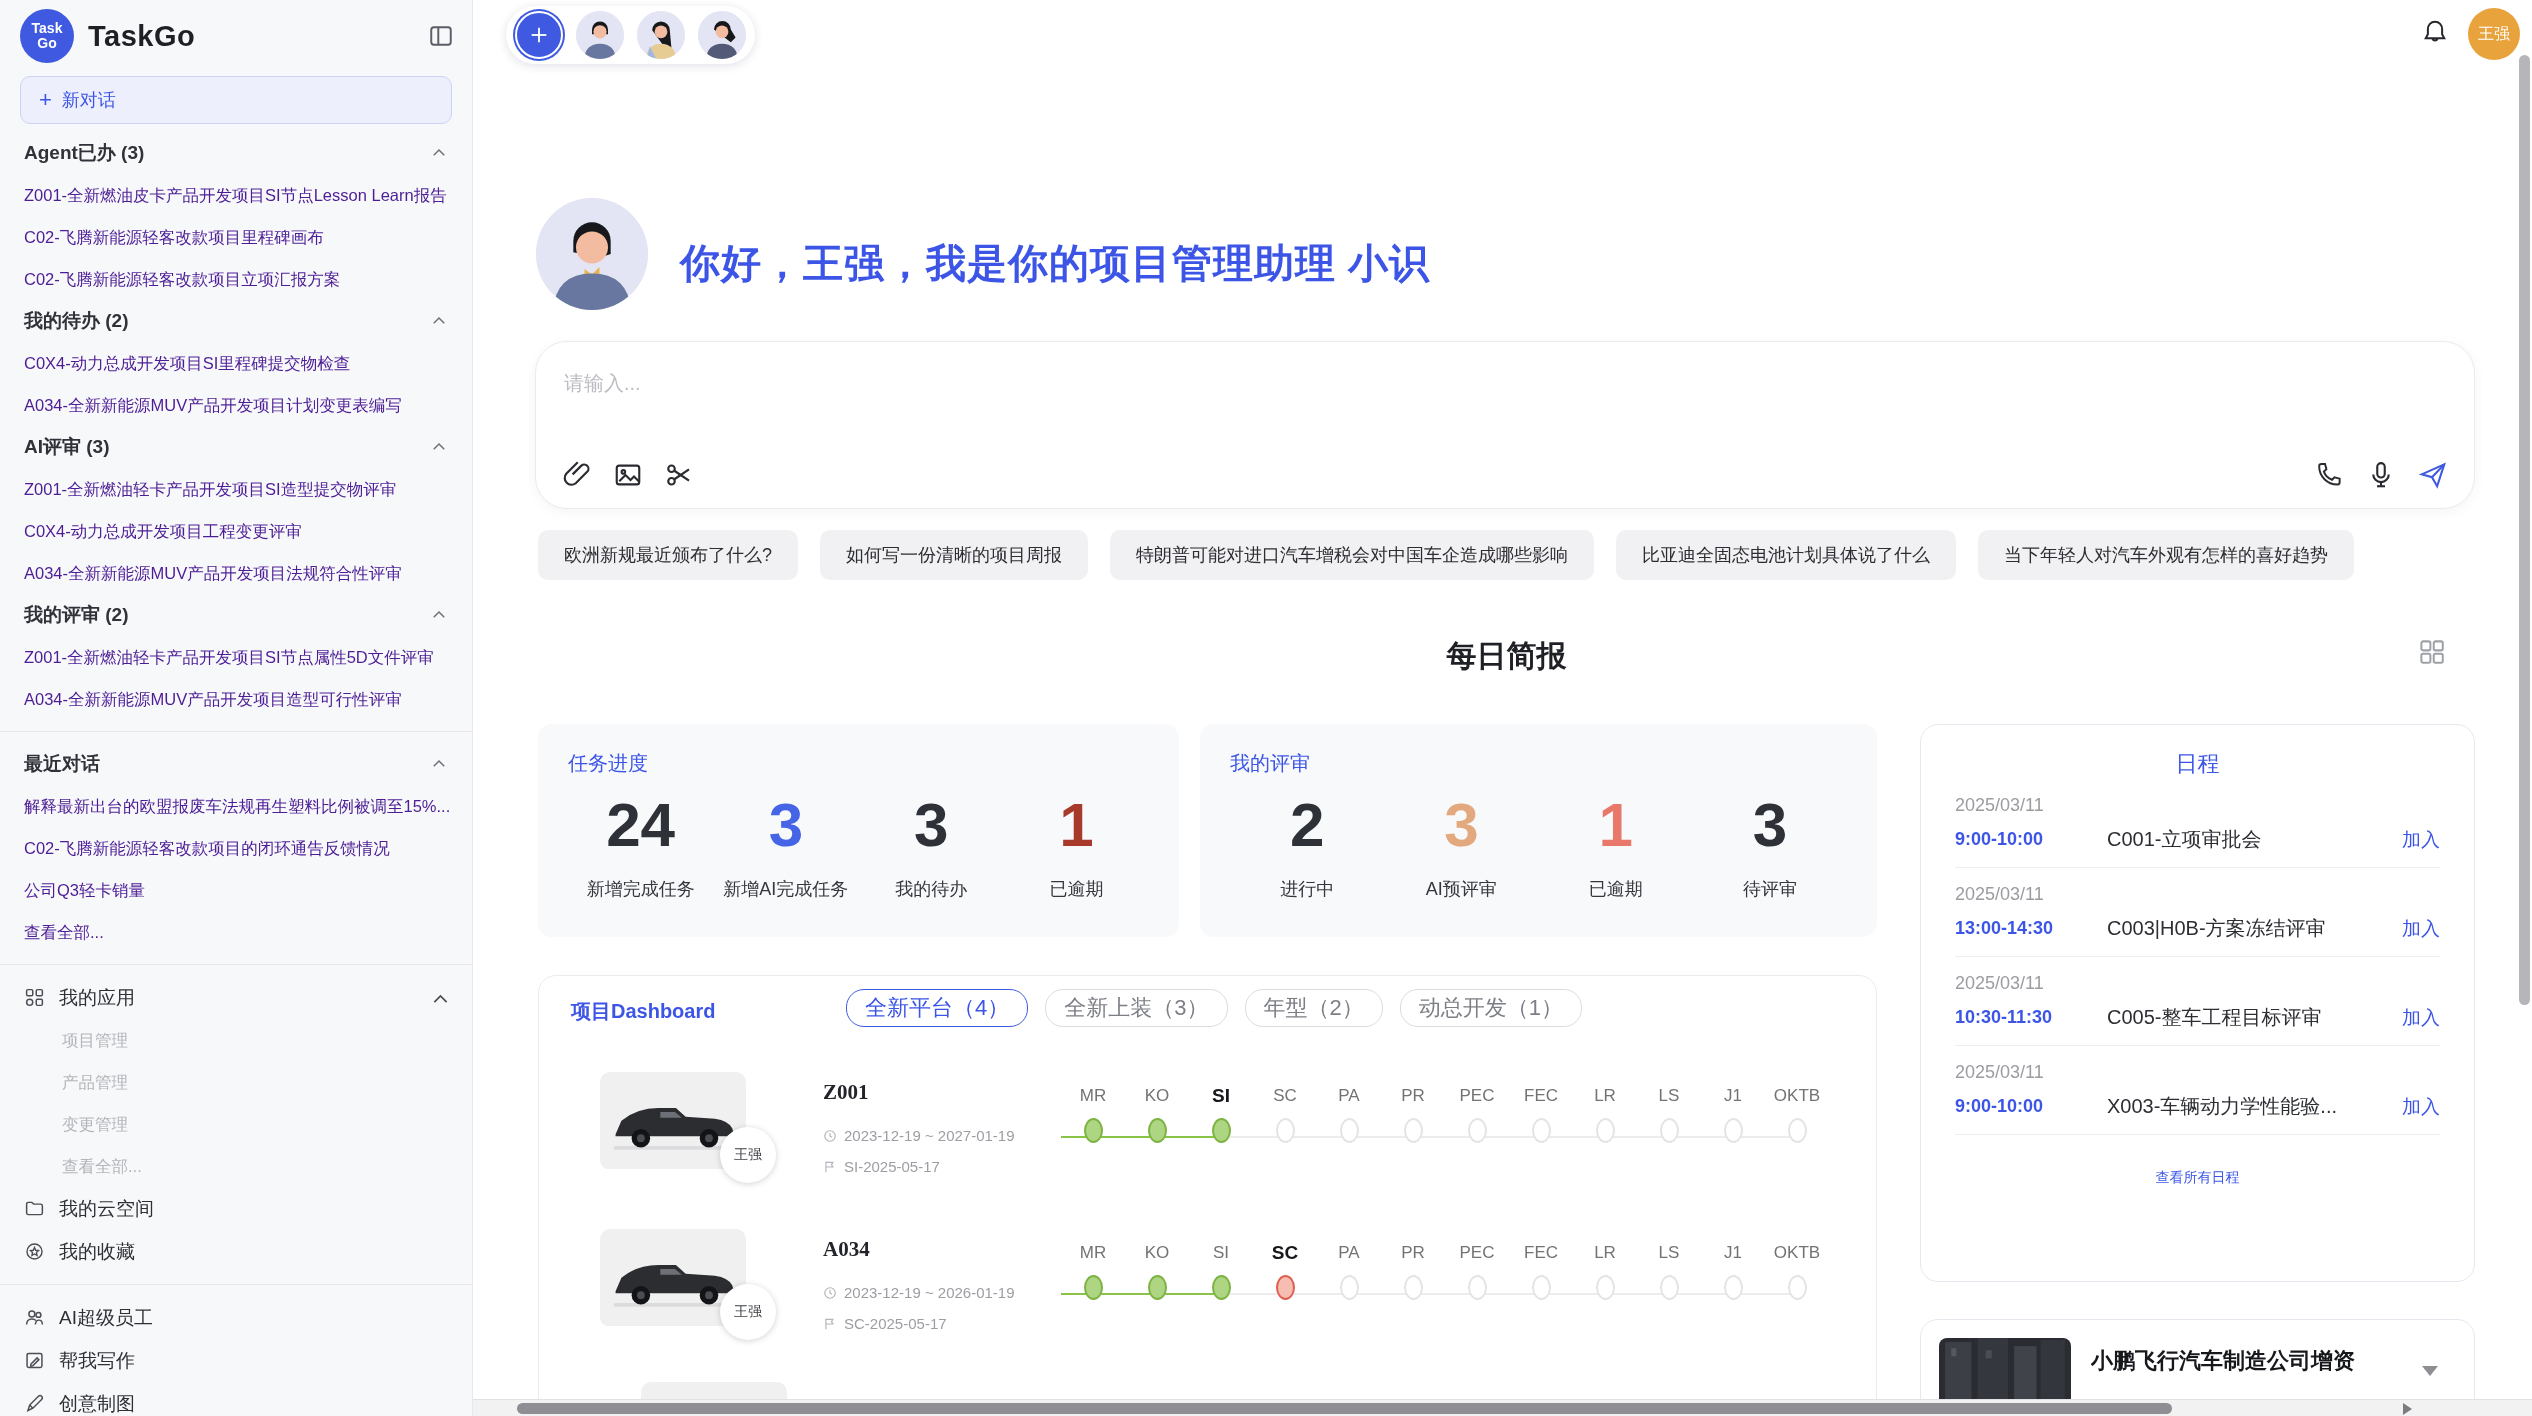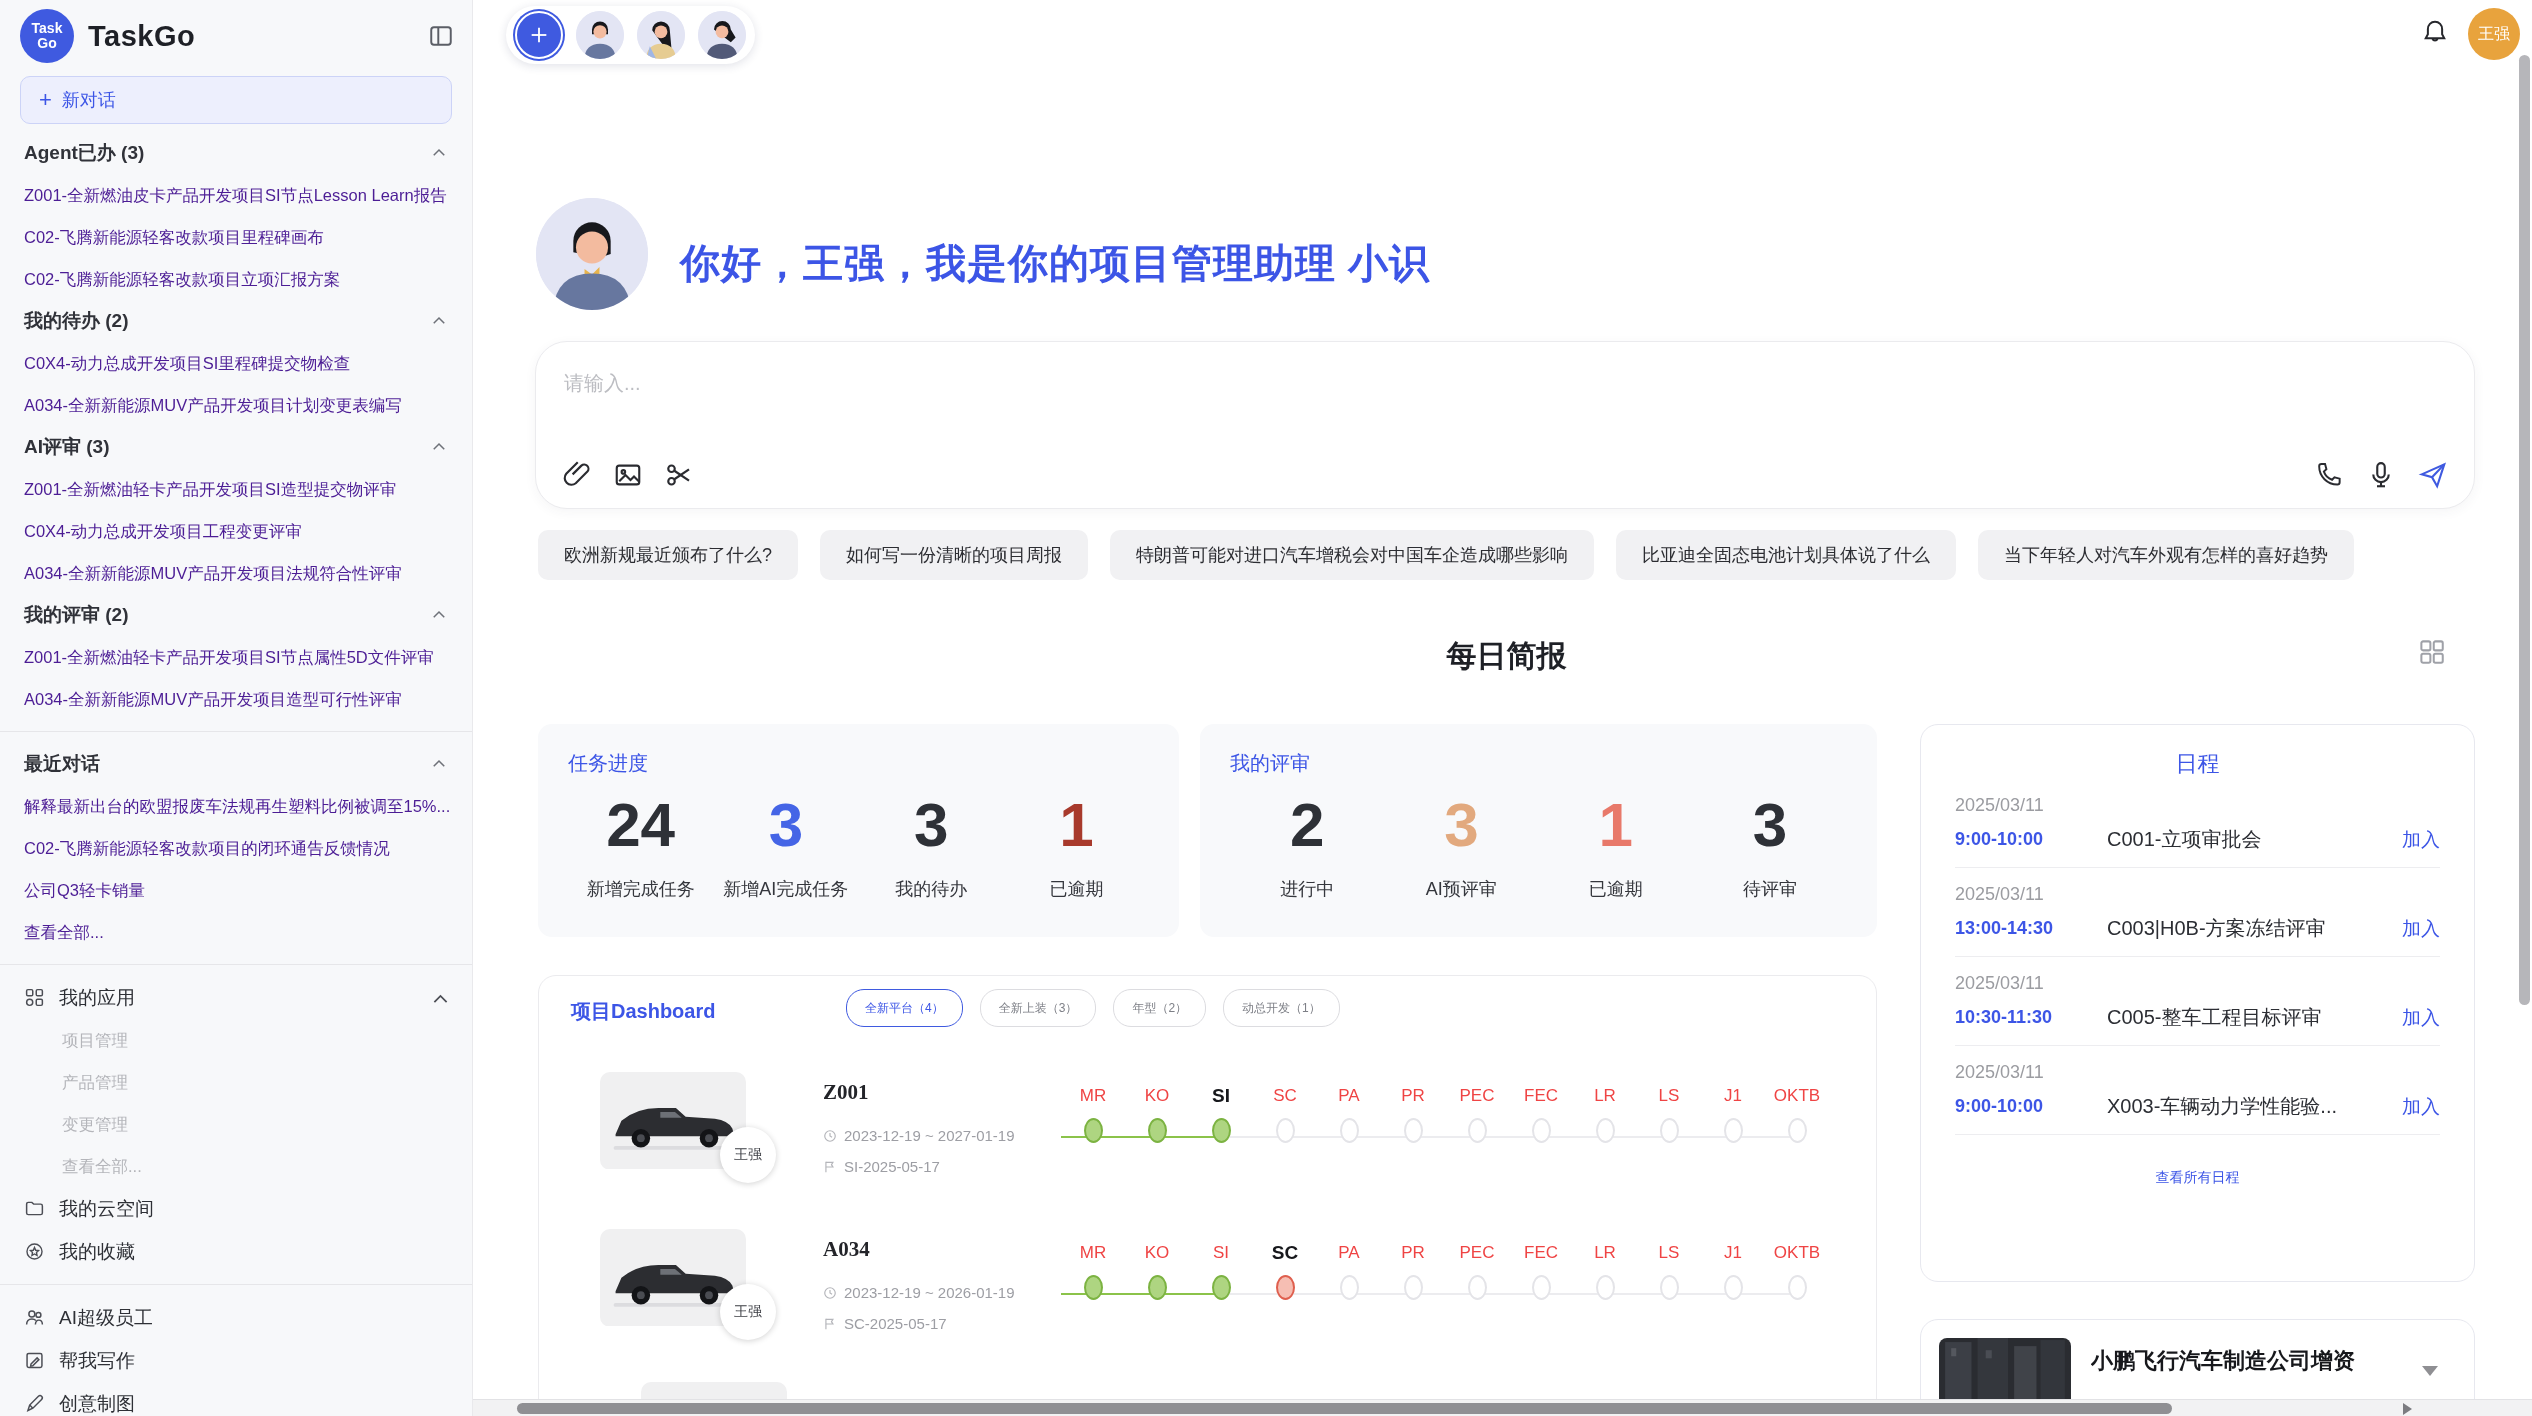--- a/index.html
+++ b/index.html
@@ -79,36 +79,36 @@
   .news{position:absolute;left:1920px;top:1319px;width:555px;height:170px;border:1px solid #e7e8ef;border-radius:18px;
         background:#fff;box-sizing:border-box;padding:18px;display:flex;gap:20px;}
   .news-img{width:132px;height:116px;border-radius:8px;overflow:hidden;flex:none;}
   .news-t{font-size:22px;font-weight:700;color:#17181c;margin-top:8px;}
   .news-s{font-size:19px;color:#8d8e94;margin-top:22px;white-space:nowrap;overflow:hidden;}
   
   .dash{position:absolute;left:538px;top:975px;width:1339px;height:460px;border:1px solid #ebebee;border-radius:18px;
         background:#fff;box-sizing:border-box;}
   .dash-t{position:absolute;left:32px;top:22px;font-size:20px;font-weight:700;color:#3c55e6;}
   .tabs{position:absolute;left:307px;top:13px;display:flex;gap:17px;}
-  .tab{height:36px;border-radius:18px;display:flex;align-items:center;padding:0 18px;font-size:12px;color:#7d7f86;
+  .tab{height:36px;border-radius:18px;display:flex;align-items:center;padding:0 18px;font-size:22px;color:#7d7f86;
        background:#fff;border:1px solid #dcdce0;cursor:pointer;white-space:nowrap;}
   .tab.active{border-color:#3f5ae0;color:#3c55e6;}
   .proj{position:absolute;left:0;width:100%;height:120px;}
   .thumb{position:absolute;left:61px;top:0;width:146px;height:98px;border-radius:10px;overflow:hidden;}
   .owner{position:absolute;left:181px;top:55px;width:56px;height:56px;border-radius:50%;background:#fff;
          box-shadow:0 1px 6px rgba(0,0,0,.18);display:flex;align-items:center;justify-content:center;font-size:14px;color:#3a3c42;}
   .pname{position:absolute;left:284px;top:8px;font-size:21px;font-weight:700;color:#232429;font-family:Liberation Serif, serif;}
   .pmeta{position:absolute;left:284px;display:flex;align-items:center;gap:7px;font-size:15px;color:#9d9ea4;}
   .pmeta svg{width:14px;height:14px;color:#b4b5ba;}
   .track{position:absolute;left:522px;top:0;width:790px;height:100%;}
   .tr-line{position:absolute;top:64px;height:2px;}
   .tr-line.green{left:0;width:163px;background:#8bc34a;}
   .tr-line.gray{left:163px;width:576px;background:#ececef;}
   .ms-cell{position:absolute;top:0;width:64px;text-align:center;}
-  .ms-lab{font-size:17px;color:#ef4444;line-height:17px;margin-top:15px;}
+  .ms-lab{font-size:17px;color:#737373;line-height:17px;margin-top:15px;}
   .ms-lab.cur{font-size:19px;font-weight:700;color:#17181c;}
   .dot{width:19px;height:25px;border-radius:50%;margin:14px auto 0;background:#fff;border:2px solid #e4e4e8;box-sizing:border-box;}
   .dot.done{background:#aed581;border-color:#7cb342;}
   .dot.overdue{background:#f6beb3;border-color:#df5f4e;}
   .sliver{position:absolute;left:102px;top:406px;width:146px;height:54px;border-radius:10px 10px 0 0;background:#f0f0f1;overflow:hidden;}
   .sliver .blob{position:absolute;left:18px;top:26px;width:104px;height:40px;border-radius:14px;background:#595b61;}
   
   .hsb-track{position:absolute;left:473px;right:0;top:1399px;height:17px;background:#f2f2f3;border-top:1px solid #e2e2e5;}
   .hsb-thumb{position:absolute;left:44px;top:3px;width:1655px;height:11px;border-radius:6px;background:#8f8f93;cursor:pointer;}
   .hsb-arrow{position:absolute;left:1930px;top:3px;width:0;height:0;border-top:6px solid transparent;border-bottom:6px solid transparent;border-left:9px solid #7c7c80;cursor:pointer;}

